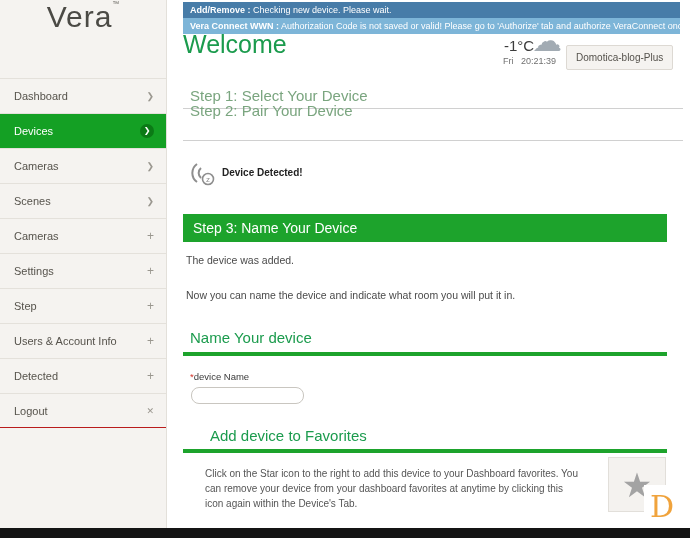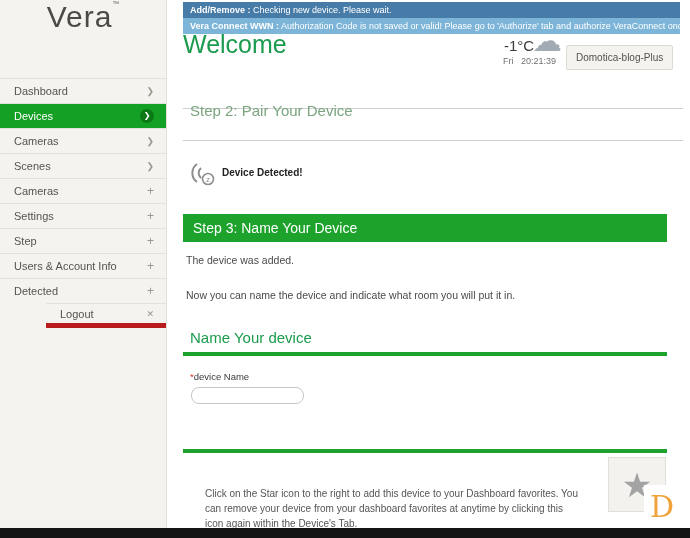--- a/index.html
+++ b/index.html
@@ -5,22 +5,22 @@
   * { margin:0; padding:0; box-sizing:border-box; }
   body { font-family:"Liberation Sans", sans-serif; background:#fff; }
   .app { position:relative; width:690px; height:538px; background:#ffffff; overflow:hidden; }
 
   
   .sidebar { position:absolute; left:0; top:0; width:167px; height:528px; background:#f5f3f0; border-right:1px solid #e3e0da; }
   .logo-area { height:78px; display:flex; justify-content:center; }
   .logo-text { font-size:30px; color:#4b4a45; letter-spacing:1px; }
   .logo-tm { font-size:7px; vertical-align:super; color:#6b6a64; }
   .menu { position:absolute; left:0; top:78px; width:100%; }
-  .menu-item { height:25px; border-top:1px solid #e4e1db; display:flex; align-items:center; justify-content:space-between; padding:0 12px 0 14px; cursor:pointer;text-align:right; }
-  .menu-item:last-child { border-bottom:5px solid #b91c1c;margin-left:46px; }
+  .menu-item { height:35px; border-top:1px solid #e4e1db; display:flex; align-items:center; justify-content:space-between; padding:0 12px 0 14px; cursor:pointer;text-align:right; }
+  .menu-item:last-child { border-bottom:1px solid #b91c1c; }
   .mi-label { font-size:11px; color:#56534c; }
   .mi-icon { font-size:9px; color:#9a978f; }
   .mi-icon.plus { font-size:12px; }
   .menu-item.active { background:#14a024; }
   .menu-item.active .mi-label { color:#ffffff; }
   .mi-badge { width:14px; height:14px; border-radius:50%; background:#0b7a16; color:#fff; display:flex; align-items:center; justify-content:center; }
   .badge-glyph { font-size:8px; line-height:1; }
 
   
   .banner { position:absolute; left:183px; top:2px; width:497px; }
@@ -58,21 +58,21 @@
   .name-h { left:190px; top:329px; }
   .fav-h { left:210px; top:427px; }
   .gbar { position:absolute; left:183px; width:484px; height:4px; background:#1da32c; }
   .gbar1 { top:352px; }
   .gbar2 { top:449px; }
 
   .dev-label { position:absolute; left:190px; top:371px; font-size:9.5px; color:#3a3a3a; }
   .req { color:#d2342a; }
   .dev-input { position:absolute; left:191px; top:387px; width:113px; height:17px; border:1px solid #c9c6c0; border-radius:8px; background:#fff; outline:none; padding:0 6px; font-size:10px; color:#333; }
 
-  .fav-text { position:absolute; left:205px; top:466px; width:378px; font-size:10px; line-height:1.5; color:#555;margin-top:20px; }
+  .fav-text { position:absolute; left:205px; top:466px; width:378px; font-size:10px; line-height:1.5; color:#555; }
 
   .star-box { position:absolute; left:608px; top:457px; width:58px; height:55px; background:#f4f2ef; border:1px solid #e2dfda; display:flex; align-items:center; justify-content:center; }
   .star { font-size:34px; color:#a3a3a3; cursor:pointer; line-height:1; }
 
   .d-box { position:absolute; left:644px; top:485px; width:36px; height:43px; background:#ffffff; display:flex; align-items:center; justify-content:center; }
   .d-letter { font-family:"DejaVu Serif", serif; font-size:30px; color:#f0a33c; }
 
   .bottom-bar { position:absolute; left:0; top:528px; width:690px; height:10px; background:#141414; }
 </style>
 </head>
@@ -140,20 +140,21 @@
     </div>
   </div>
 
   <div class="welcome">Welcome</div>
   <div class="temp">-1°C</div>
   <div class="cloud">☁</div>
   <div class="day">Fri</div>
   <div class="time">20:21:39</div>
   <div class="unit-box">Domotica-blog-Plus</div>
 
+  <div class="step-h step-h1">Step 1: Select Your Device</div>
   <div class="rule rule1"></div>
   <div class="step-h step-h2">Step 2: Pair Your Device</div>
   <div class="rule rule2"></div>
 
   <svg class="zwave" width="30" height="26" viewBox="0 0 30 26">
     <path d="M9 4 A 11 11 0 0 0 9 22" fill="none" stroke="#8e8e8e" stroke-width="2"></path>
     <path d="M13 8 A 6.5 6.5 0 0 0 13 18" fill="none" stroke="#8e8e8e" stroke-width="2"></path>
     <circle cx="20" cy="19" r="5.5" fill="none" stroke="#8e8e8e" stroke-width="1.6"></circle>
     <text x="20" y="22" text-anchor="middle" font-size="8" fill="#8e8e8e">z</text>
   </svg>
@@ -166,20 +167,21 @@
   <div class="body-text added">The device was added.</div>
   <div class="body-text roomtext">Now you can name the device and indicate what room you will put it in.</div>
 
   <div class="sec-h name-h">Name Your device</div>
   <div class="gbar gbar1"></div>
   <div class="dev-label">
     <span class="req">*</span><span>device Name</span>
   </div>
   <input class="dev-input" type="text" value="" style="">
 
+  <div class="sec-h fav-h">Add device to Favorites</div>
   <div class="gbar gbar2"></div>
   <div class="fav-text">Click on the Star icon to the right to add this device to your Dashboard favorites. You can remove your device from your dashboard favorites at anytime by clicking this icon again within the Device's Tab.</div>
   <div class="star-box">
     <span class="star">★</span>
   </div>
 
   <div class="d-box">
     <span class="d-letter">D</span>
   </div>
 

